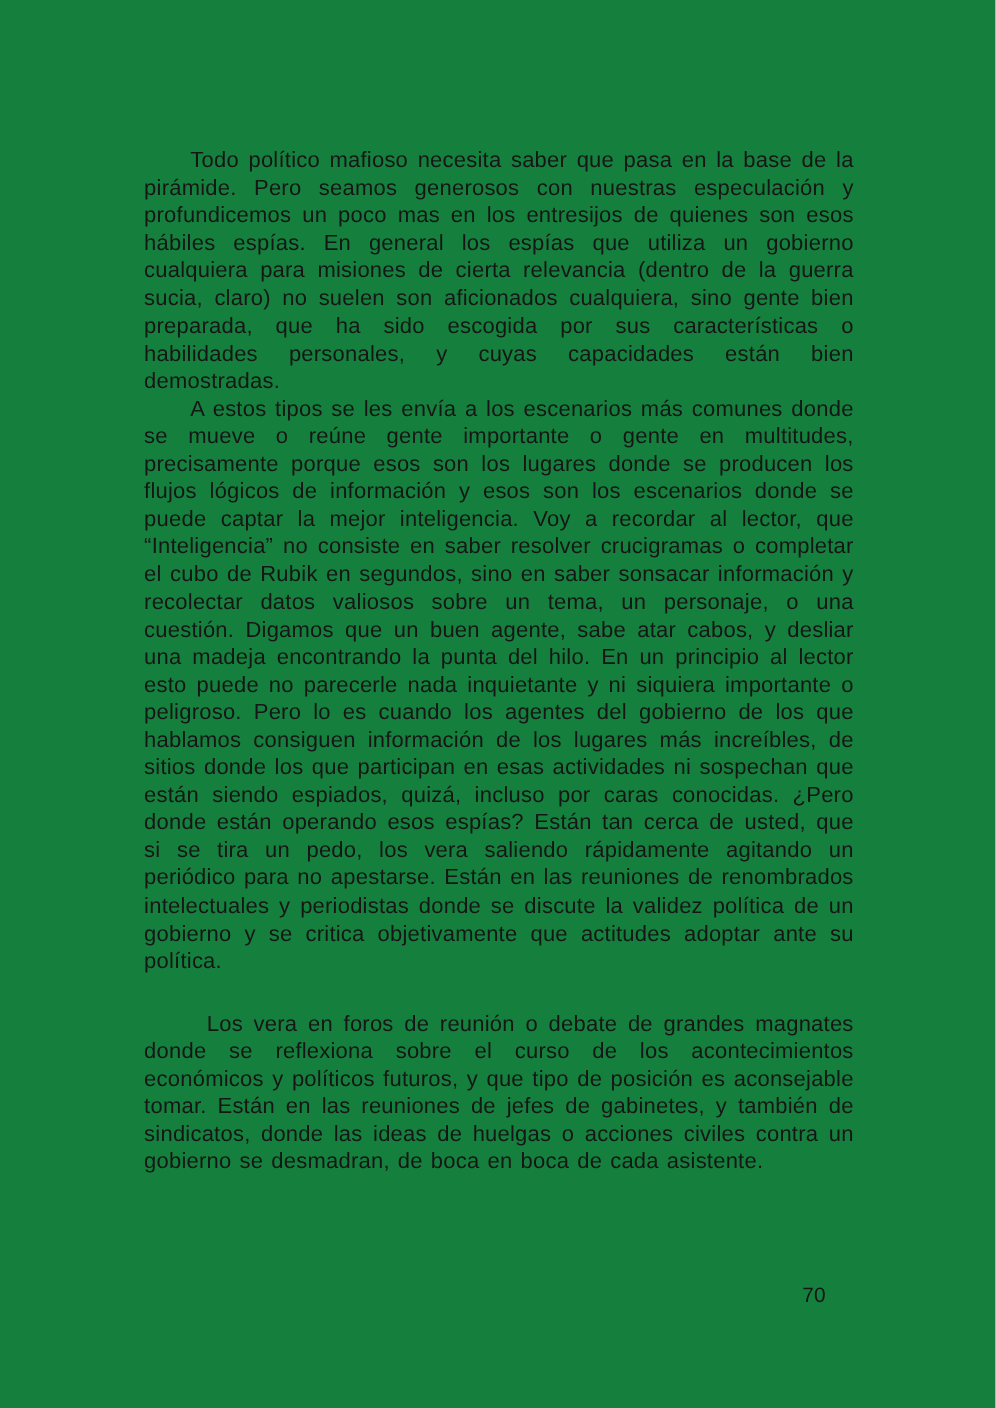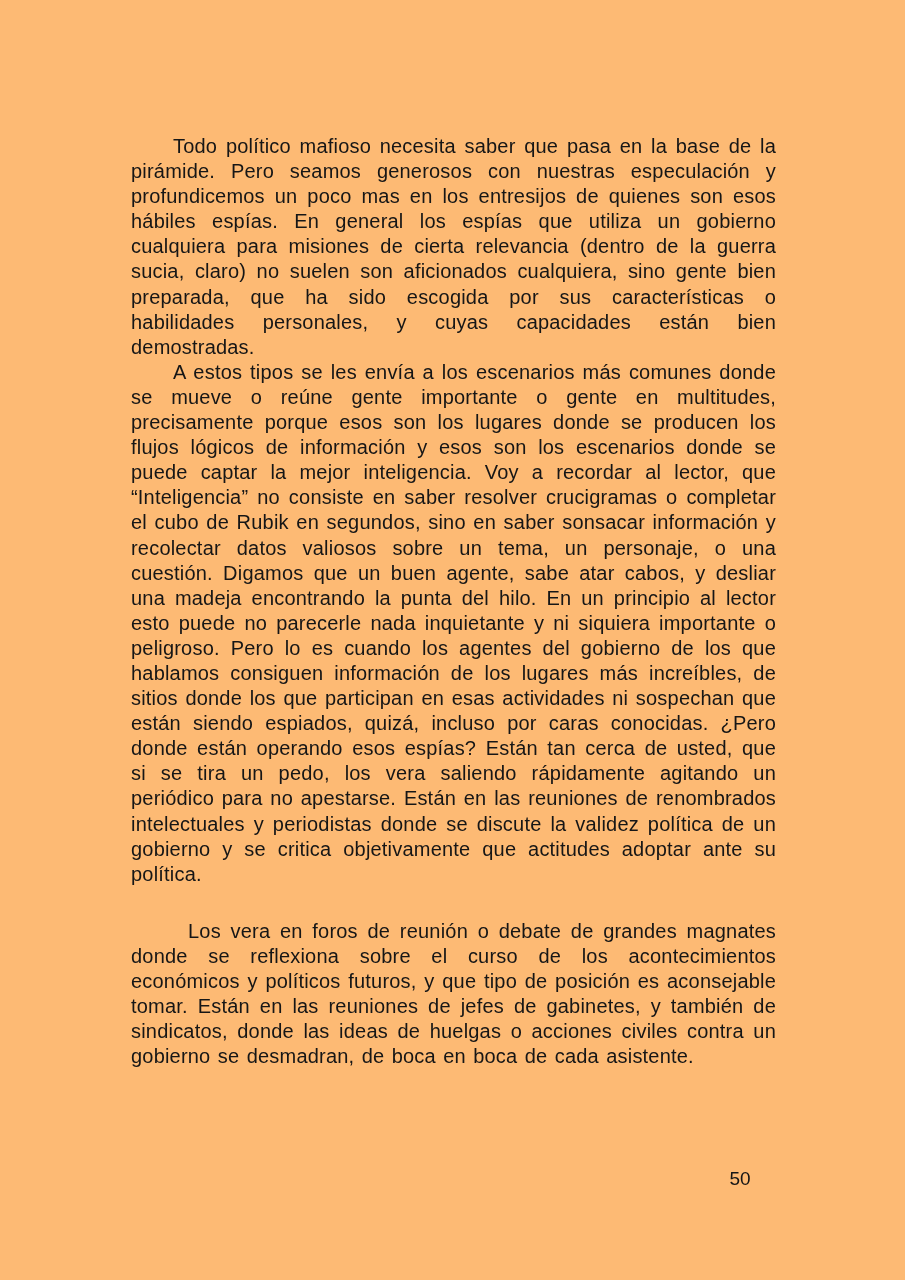--- a/index.html
+++ b/index.html
@@ -4,21 +4,21 @@
 <style>
   html, body {
     margin: 0;
     padding: 0;
     background: #ffffff;
   }
   .page {
     position: relative;
     width: 905px;
     height: 1280px;
-    background: #fdba74;
+    background: #15803d;
     font-family: "Liberation Sans", sans-serif;
     color: #161616;
     overflow: hidden;
   }
   .text-block {
     position: absolute;
     left: 131px;
     top: 134px;
     width: 645px;
   }
@@ -52,14 +52,14 @@
 </style>
 </head>
 <body>
 
 <div class="page">
   <main class="text-block">
     <p class="para">Todo político mafioso necesita saber que pasa en la base de la pirámide. Pero seamos generosos con nuestras especulación y profundicemos un poco mas en los entresijos de quienes son esos hábiles espías. En general los espías que utiliza un gobierno cualquiera para misiones de cierta relevancia (dentro de la guerra sucia, claro) no suelen son aficionados cualquiera, sino gente bien preparada, que ha sido escogida por sus características o habilidades personales, y cuyas capacidades están bien demostradas.</p>
     <p class="para">A estos tipos se les envía a los escenarios más comunes donde se mueve o reúne gente importante o gente en multitudes, precisamente porque esos son los lugares donde se producen los flujos lógicos de información y esos son los escenarios donde se puede captar la mejor inteligencia. Voy a recordar al lector, que “Inteligencia” no consiste en saber resolver crucigramas o completar el cubo de Rubik en segundos, sino en saber sonsacar información y recolectar datos valiosos sobre un tema, un personaje, o una cuestión. Digamos que un buen agente, sabe atar cabos, y desliar una madeja encontrando la punta del hilo. En un principio al lector esto puede no parecerle nada inquietante y ni siquiera importante o peligroso. Pero lo es cuando los agentes del gobierno de los que hablamos consiguen información de los lugares más increíbles, de sitios donde los que participan en esas actividades ni sospechan que están siendo espiados, quizá, incluso por caras conocidas. ¿Pero donde están operando esos espías? Están tan cerca de usted, que si se tira un pedo, los vera saliendo rápidamente agitando un periódico para no apestarse. Están en las reuniones de renombrados intelectuales y periodistas donde se discute la validez política de un gobierno y se critica objetivamente que actitudes adoptar ante su política.</p>
     <p class="para indent-lg">Los vera en foros de reunión o debate de grandes magnates donde se reflexiona sobre el curso de los acontecimientos económicos y políticos futuros, y que tipo de posición es aconsejable tomar. Están en las reuniones de jefes de gabinetes, y también de sindicatos, donde las ideas de huelgas o acciones civiles contra un gobierno se desmadran, de boca en boca de cada asistente.</p>
   </main>
-  <div class="page-number">50</div>
+  <div class="page-number">70</div>
 </div>
 
 </body></html>

